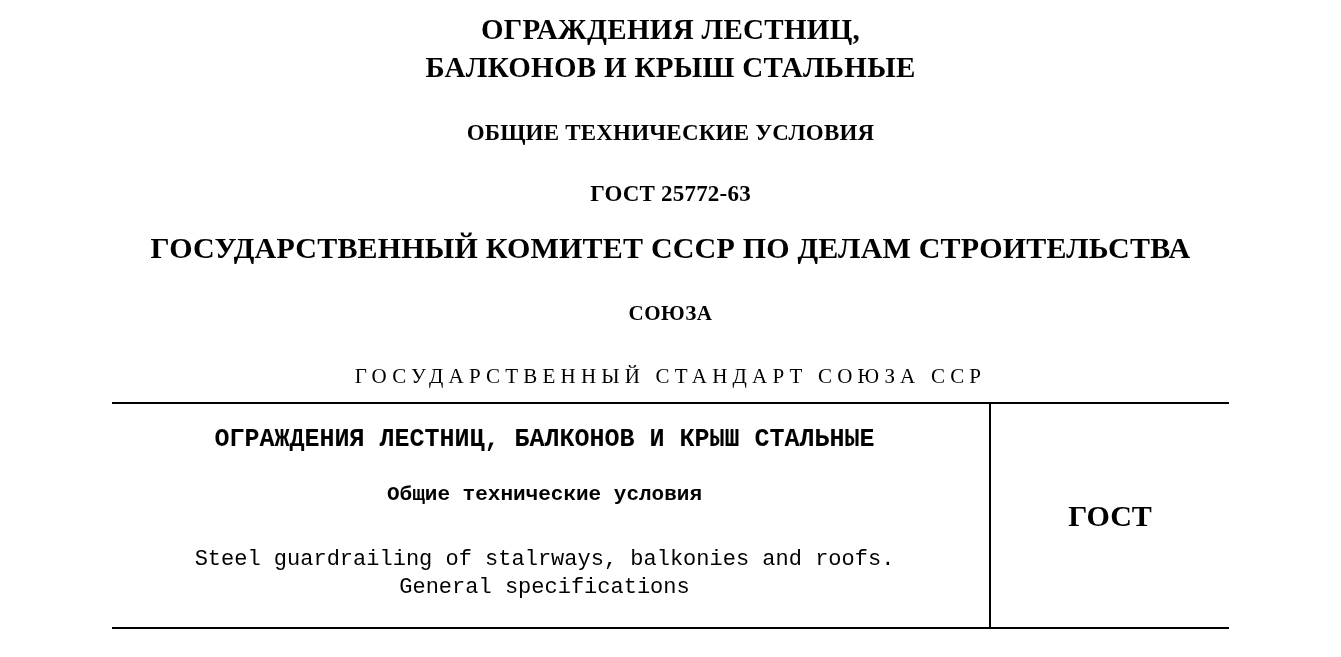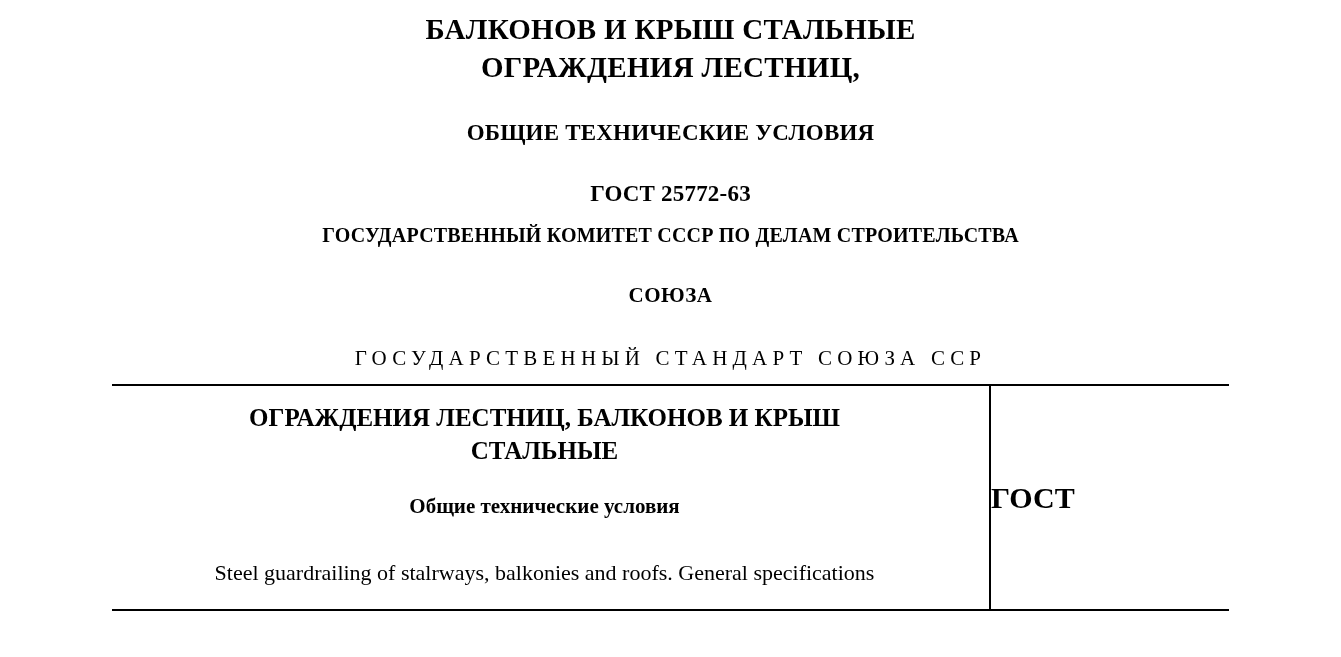--- a/index.html
+++ b/index.html
@@ -36,23 +36,23 @@
     margin-top: 33px;
     letter-spacing: 0.2px;
   }
   .gost-code {
     font-size: 23px;
     font-weight: bold;
     margin-top: 35px;
     letter-spacing: 0.2px;
   }
   .committee {
-    font-size: 20px;
+    font-size: 30px;
     font-weight: bold;
-    margin-top: 17px;
+    margin-top: 24px;
     letter-spacing: 0.2px;
   }
   .city {
     font-size: 21px;
     font-weight: bold;
     margin-top: 36px;
     letter-spacing: 0.5px;
   }
   .standard-line {
     font-size: 21px;
@@ -72,26 +72,28 @@
     height: 227px;
   }
   .header-left {
     flex: 1 1 auto;
     display: flex;
     flex-direction: column;
     justify-content: center;
     align-items: center;
     padding: 6px 2px 10px 14px;
     box-sizing: border-box;
+    font-family: Liberation Mono, monospace;
   }
   .header-right {
     flex: 0 0 240px;
     border-left: 2px solid #000;
     display: flex;
-    flex-direction: row;
+    flex-direction: column;
+    justify-content: center;
     align-items: center;
     box-sizing: border-box;
     margin-left: 24px;
   }
   .doc-title-ru {
     font-size: 25px;
     font-weight: bold;
     line-height: 1.3;
     text-align: center;
     max-width: 700px;
@@ -123,22 +125,22 @@
     text-align: center;
   }
 </style>
 </head>
 <body>
 
 <div class="page">
 
   <div class="title-block">
     <div class="main-title">
+      <div>ОГРАЖДЕНИЯ ЛЕСТНИЦ,</div>
       <div>БАЛКОНОВ И КРЫШ СТАЛЬНЫЕ</div>
-      <div>ОГРАЖДЕНИЯ ЛЕСТНИЦ,</div>
     </div>
     <div class="subtitle">ОБЩИЕ ТЕХНИЧЕСКИЕ УСЛОВИЯ</div>
     <div class="gost-code">ГОСТ 25772-63</div>
     <div class="committee">ГОСУДАРСТВЕННЫЙ КОМИТЕТ СССР ПО ДЕЛАМ СТРОИТЕЛЬСТВА</div>
     <div class="city">СОЮЗА</div>
     <div class="standard-line">ГОСУДАРСТВЕННЫЙ СТАНДАРТ СОЮЗА ССР</div>
   </div>
 
   <div class="header-table">
     <div class="header-left">

